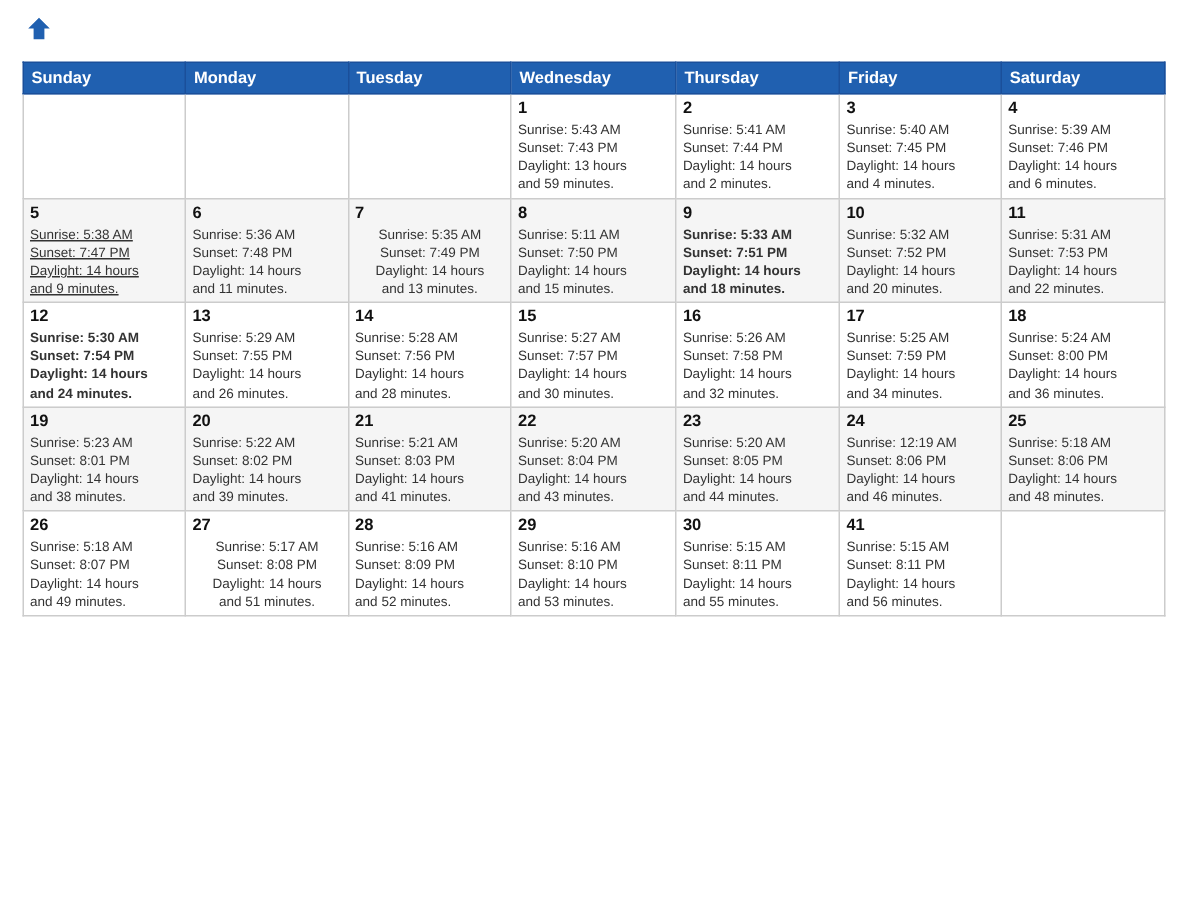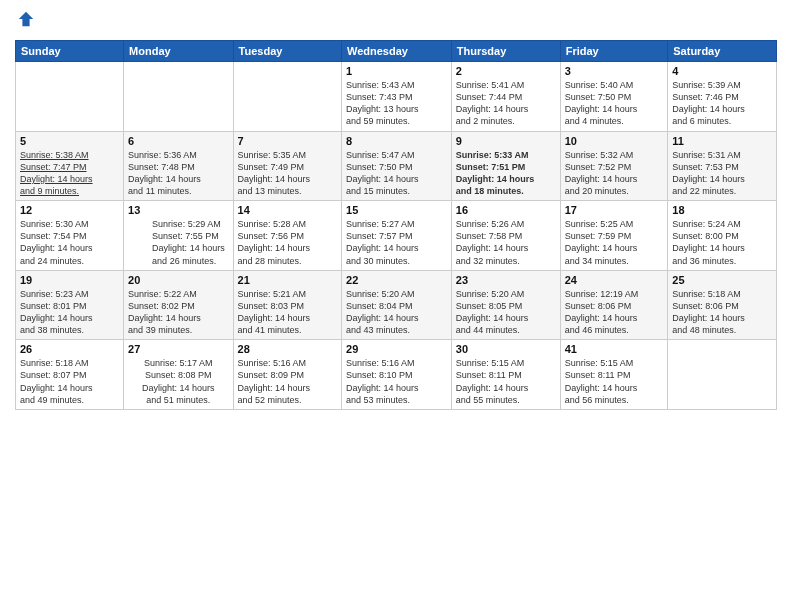--- a/index.html
+++ b/index.html
@@ -143,21 +143,21 @@
           <td>
             <div class="day-num">2</div>
             <div class="day-info" style="white-space: pre-line;">Sunrise: 5:41 AM
 Sunset: 7:44 PM
 Daylight: 14 hours
 and 2 minutes.</div>
           </td>
           <td>
             <div class="day-num">3</div>
             <div class="day-info" style="white-space: pre-line;">Sunrise: 5:40 AM
-Sunset: 7:50 PM
+Sunset: 7:45 PM
 Daylight: 14 hours
 and 4 minutes.</div>
           </td>
           <td>
             <div class="day-num">4</div>
             <div class="day-info" style="white-space: pre-line;">Sunrise: 5:39 AM
 Sunset: 7:46 PM
 Daylight: 14 hours
 and 6 minutes.</div>
           </td>
@@ -172,28 +172,28 @@
           </td>
           <td>
             <div class="day-num">6</div>
             <div class="day-info" style="white-space: pre-line;">Sunrise: 5:36 AM
 Sunset: 7:48 PM
 Daylight: 14 hours
 and 11 minutes.</div>
           </td>
           <td>
             <div class="day-num">7</div>
-            <div class="day-info" style="white-space: pre-line;">Sunrise: 5:35 AM
+            <div class="day-info" style="white-space: pre-line; text-align: center;">Sunrise: 5:35 AM
 Sunset: 7:49 PM
 Daylight: 14 hours
 and 13 minutes.</div>
           </td>
           <td>
             <div class="day-num">8</div>
-            <div class="day-info" style="white-space: pre-line;">Sunrise: 5:47 AM
+            <div class="day-info" style="white-space: pre-line;">Sunrise: 5:11 AM
 Sunset: 7:50 PM
 Daylight: 14 hours
 and 15 minutes.</div>
           </td>
           <td>
             <div class="day-num">9</div>
             <div class="day-info" style="white-space: pre-line; font-weight: bold;">Sunrise: 5:33 AM
 Sunset: 7:51 PM
 Daylight: 14 hours
 and 18 minutes.</div>
@@ -209,28 +209,28 @@
             <div class="day-num">11</div>
             <div class="day-info" style="white-space: pre-line;">Sunrise: 5:31 AM
 Sunset: 7:53 PM
 Daylight: 14 hours
 and 22 minutes.</div>
           </td>
         </tr>
         <tr>
           <td>
             <div class="day-num">12</div>
-            <div class="day-info" style="white-space: pre-line;">Sunrise: 5:30 AM
+            <div class="day-info" style="white-space: pre-line; font-weight: bold;">Sunrise: 5:30 AM
 Sunset: 7:54 PM
 Daylight: 14 hours
 and 24 minutes.</div>
           </td>
           <td>
             <div class="day-num">13</div>
-            <div class="day-info" style="white-space: pre-line; margin-left: 24px;">Sunrise: 5:29 AM
+            <div class="day-info" style="white-space: pre-line;">Sunrise: 5:29 AM
 Sunset: 7:55 PM
 Daylight: 14 hours
 and 26 minutes.</div>
           </td>
           <td>
             <div class="day-num">14</div>
             <div class="day-info" style="white-space: pre-line;">Sunrise: 5:28 AM
 Sunset: 7:56 PM
 Daylight: 14 hours
 and 28 minutes.</div>

